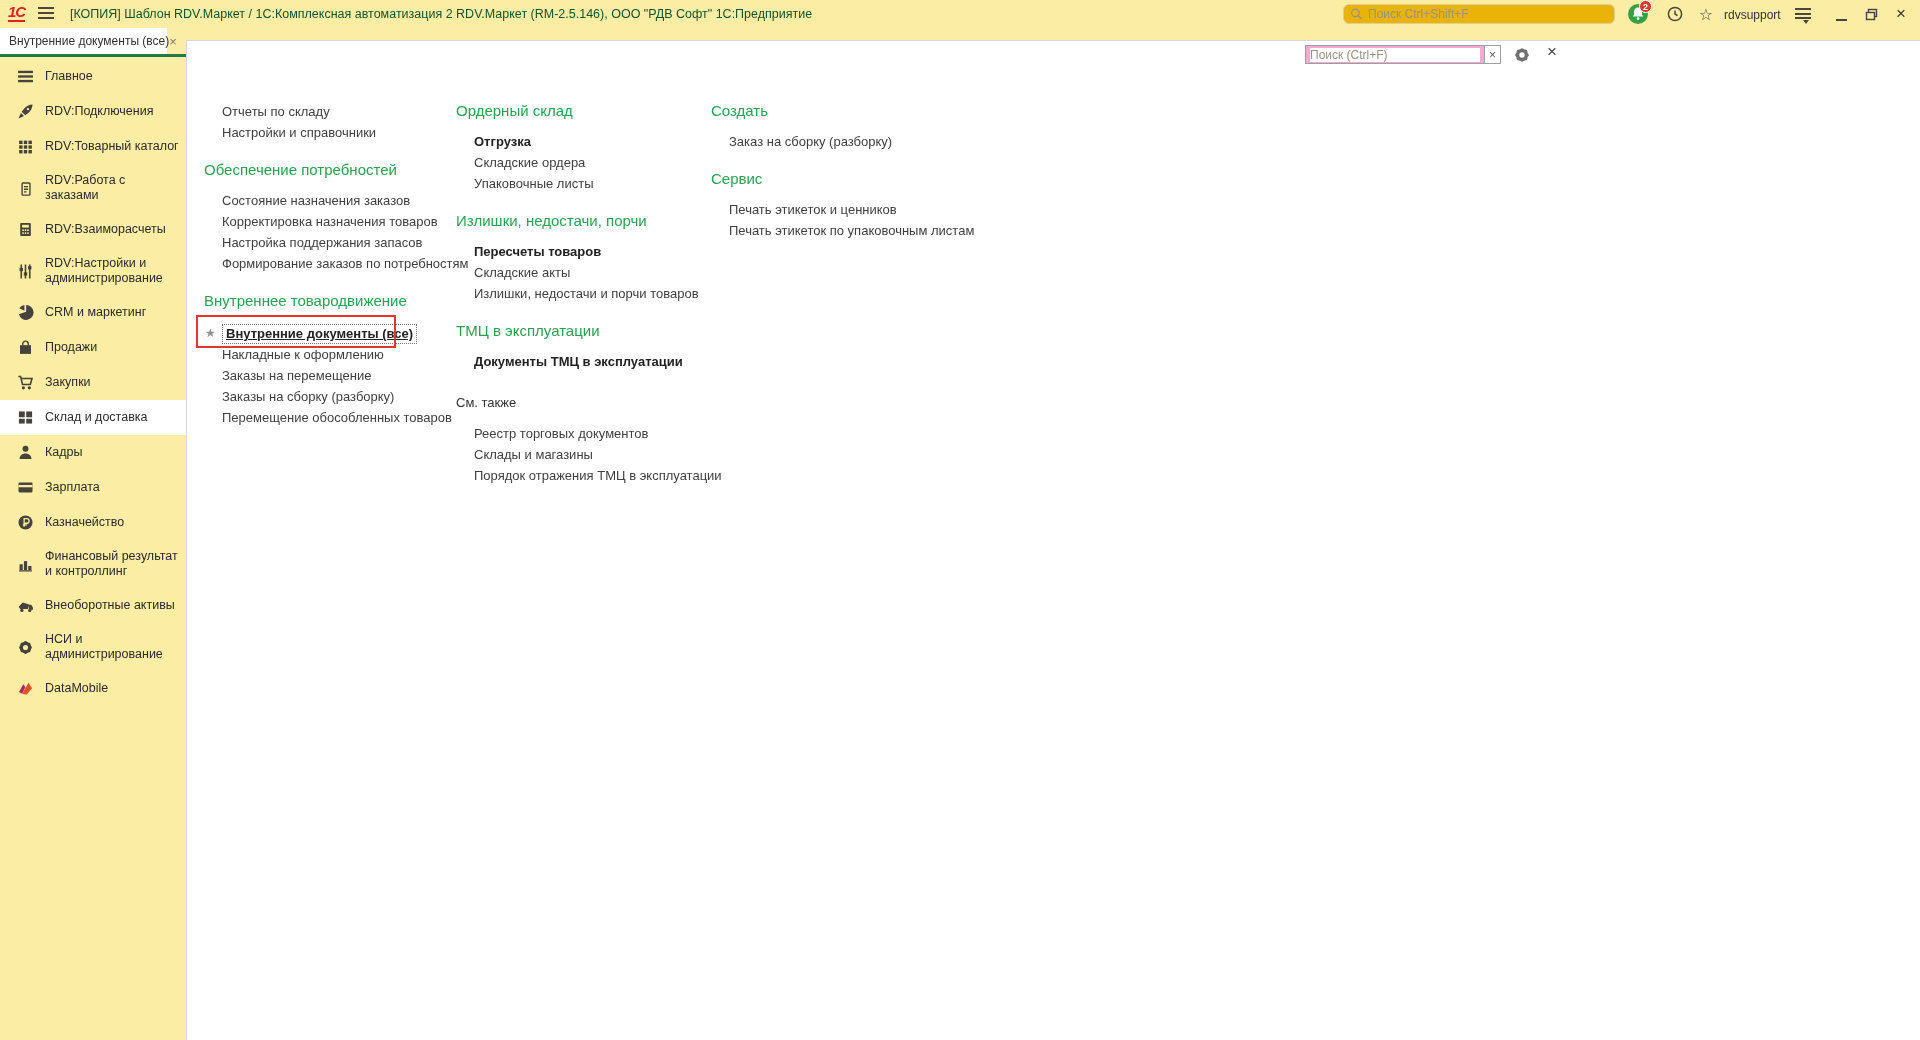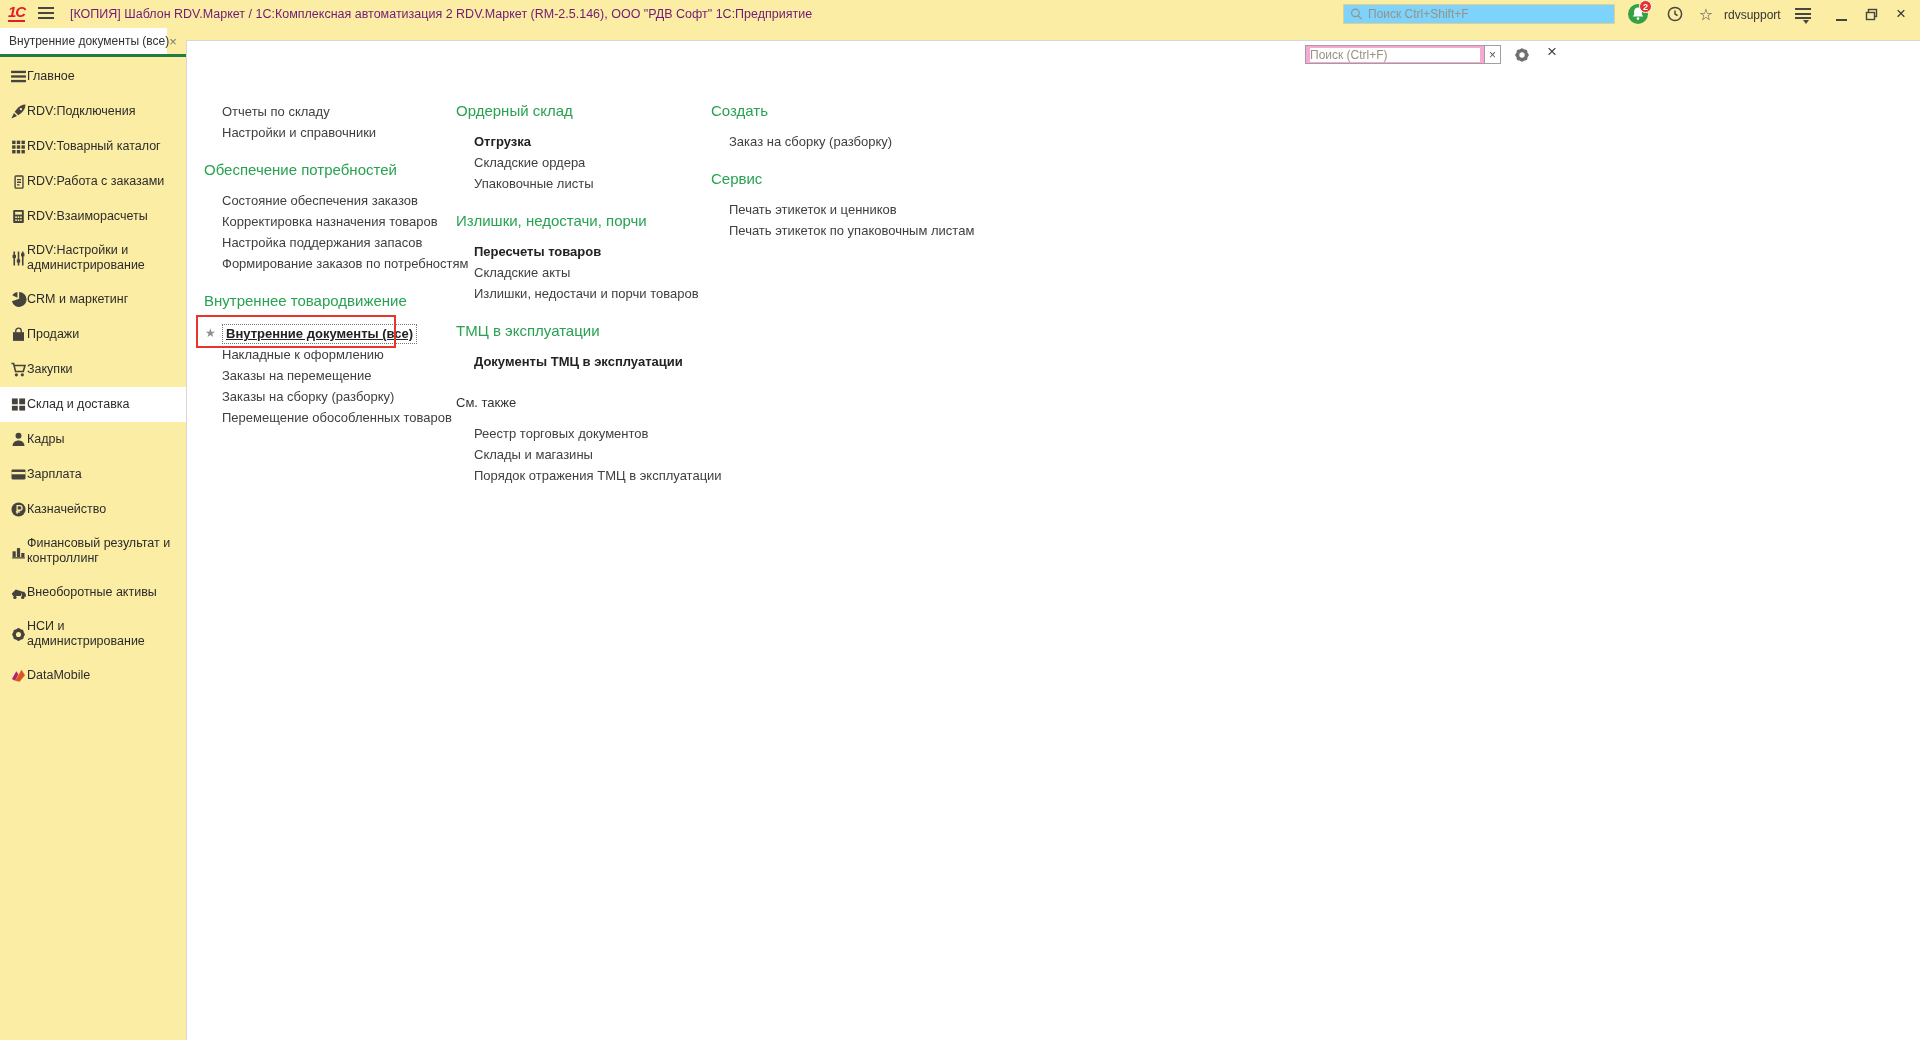--- a/index.html
+++ b/index.html
@@ -5,23 +5,23 @@
   *{margin:0;padding:0;box-sizing:border-box}
   html,body{width:1920px;height:1040px;overflow:hidden;background:#fff;
     font-family:"Liberation Sans","DejaVu Sans",sans-serif;position:relative}
 
   
   #topbar{position:absolute;left:0;top:0;width:1920px;height:28px;background:#fbeda4}
   #logo{position:absolute;left:8px;top:3px;color:#e31e24;font-weight:bold;font-size:15px;
     border-bottom:2px solid #e31e24;line-height:17px;letter-spacing:-1px;font-style:italic}
   .burger{position:absolute;left:38px;top:7px;width:16px;height:13px;cursor:pointer}
   .burger i{display:block;height:2px;background:#4a463f;margin-bottom:3px}
-  #tb-title{position:absolute;left:70px;top:7px;font-size:12.5px;color:#701a75;white-space:nowrap}
-  #tb-search{position:absolute;left:1343px;top:4px;width:272px;height:20px;background:#7dd3fc;
-    border:1px solid #ddd092;border-radius:1px;display:flex;align-items:center;padding:0 6px;gap:5px}
+  #tb-title{position:absolute;left:70px;top:7px;font-size:12.5px;color:#14532d;white-space:nowrap}
+  #tb-search{position:absolute;left:1343px;top:4px;width:272px;height:20px;background:#eab308;
+    border:1px solid #ddd092;border-radius:6px;display:flex;align-items:center;padding:0 6px;gap:5px}
   #tb-search input{border:none;outline:none;background:transparent;font-size:12px;color:#555;width:100%;
     font-family:inherit}
   #tb-search input::placeholder,#panel-search input::placeholder{color:#9a9283}
   .tb-ico{position:absolute;top:3px;width:22px;height:22px;display:flex;align-items:center;
     justify-content:center;cursor:pointer}
   #bell{left:1627px}
   #badge{position:absolute;left:1639px;top:0px;min-width:13px;height:13px;border-radius:7px;
     background:#e5342b;color:#fff;font-size:9px;font-weight:bold;display:flex;align-items:center;
     justify-content:center;border:1px solid #fff;z-index:3;padding:0 2px}
   #clock{left:1664px}
@@ -41,21 +41,21 @@
   #tabstrip{position:absolute;left:0;top:28px;width:1920px;height:29px;background:#fbeda4}
   #tab0{position:absolute;left:0;top:28px;width:167px;height:26px;background:#fff;display:flex;
     align-items:center;z-index:2;cursor:pointer}
   #tab0 .tab-label{font-size:12px;color:#333;padding-left:9px;white-space:nowrap}
   #tab0 .tab-close{margin-left:auto;margin-right:6px;color:#777;font-size:13px;cursor:pointer}
   #greenline{position:absolute;left:0;top:54px;width:186px;height:3px;background:#1f7d44;z-index:3}
 
   
   #sidebar{position:absolute;left:0;top:57px;width:186px;height:983px;background:#fbeda4;
     padding-top:2px;z-index:1}
-  .sb-item{display:flex;align-items:center;padding:9px 6px 9px 10px;font-size:12.5px;
+  .sb-item{display:flex;align-items:center;gap:11px;padding:9px 6px 9px 17px;font-size:12.5px;
     color:#2b2b2b;cursor:pointer;line-height:15px}
   .sb-item.selected{background:#fff}
   .sb-icon{width:17px;height:17px;flex:0 0 17px}
   .sb-icon svg{width:17px;height:17px;display:block}
 
   
   #panel{position:absolute;left:186px;top:40px;width:1734px;height:1000px;background:#fff;
     border-top:1px solid #d8d8d8;border-left:1px solid #d8d8d8;z-index:2}
   #panel-search{position:absolute;left:1118px;top:4px;width:180px;height:19px;
     border:1px solid #9f9f9f;display:flex;align-items:center;padding:0 4px;background:#f9a8d4}
@@ -373,21 +373,21 @@
       </g>
       <circle cx="8" cy="8" r="2.4" fill="#fff"></circle>
     </svg>
   </span>
   <span id="panel-close">×</span>
 
   <div class="col" id="col0">
       <div class="menu-item">Отчеты по складу</div>
       <div class="menu-item">Настройки и справочники</div>
       <div class="grp-header">Обеспечение потребностей</div>
-      <div class="menu-item">Состояние обеспечения заказов</div>
+      <div class="menu-item">Состояние назначения заказов</div>
       <div class="menu-item">Корректировка назначения товаров</div>
       <div class="menu-item">Настройка поддержания запасов</div>
       <div class="menu-item">Формирование заказов по потребностям</div>
       <div class="grp-header">Внутреннее товародвижение</div>
       <div class="menu-item starred-row"><div class="red-frame"></div><span class="star">★</span><span class="hl-text">Внутренние документы (все)</span></div>
       <div class="menu-item">Накладные к оформлению</div>
       <div class="menu-item">Заказы на перемещение</div>
       <div class="menu-item">Заказы на сборку (разборку)</div>
       <div class="menu-item">Перемещение обособленных товаров</div>
     </div>

